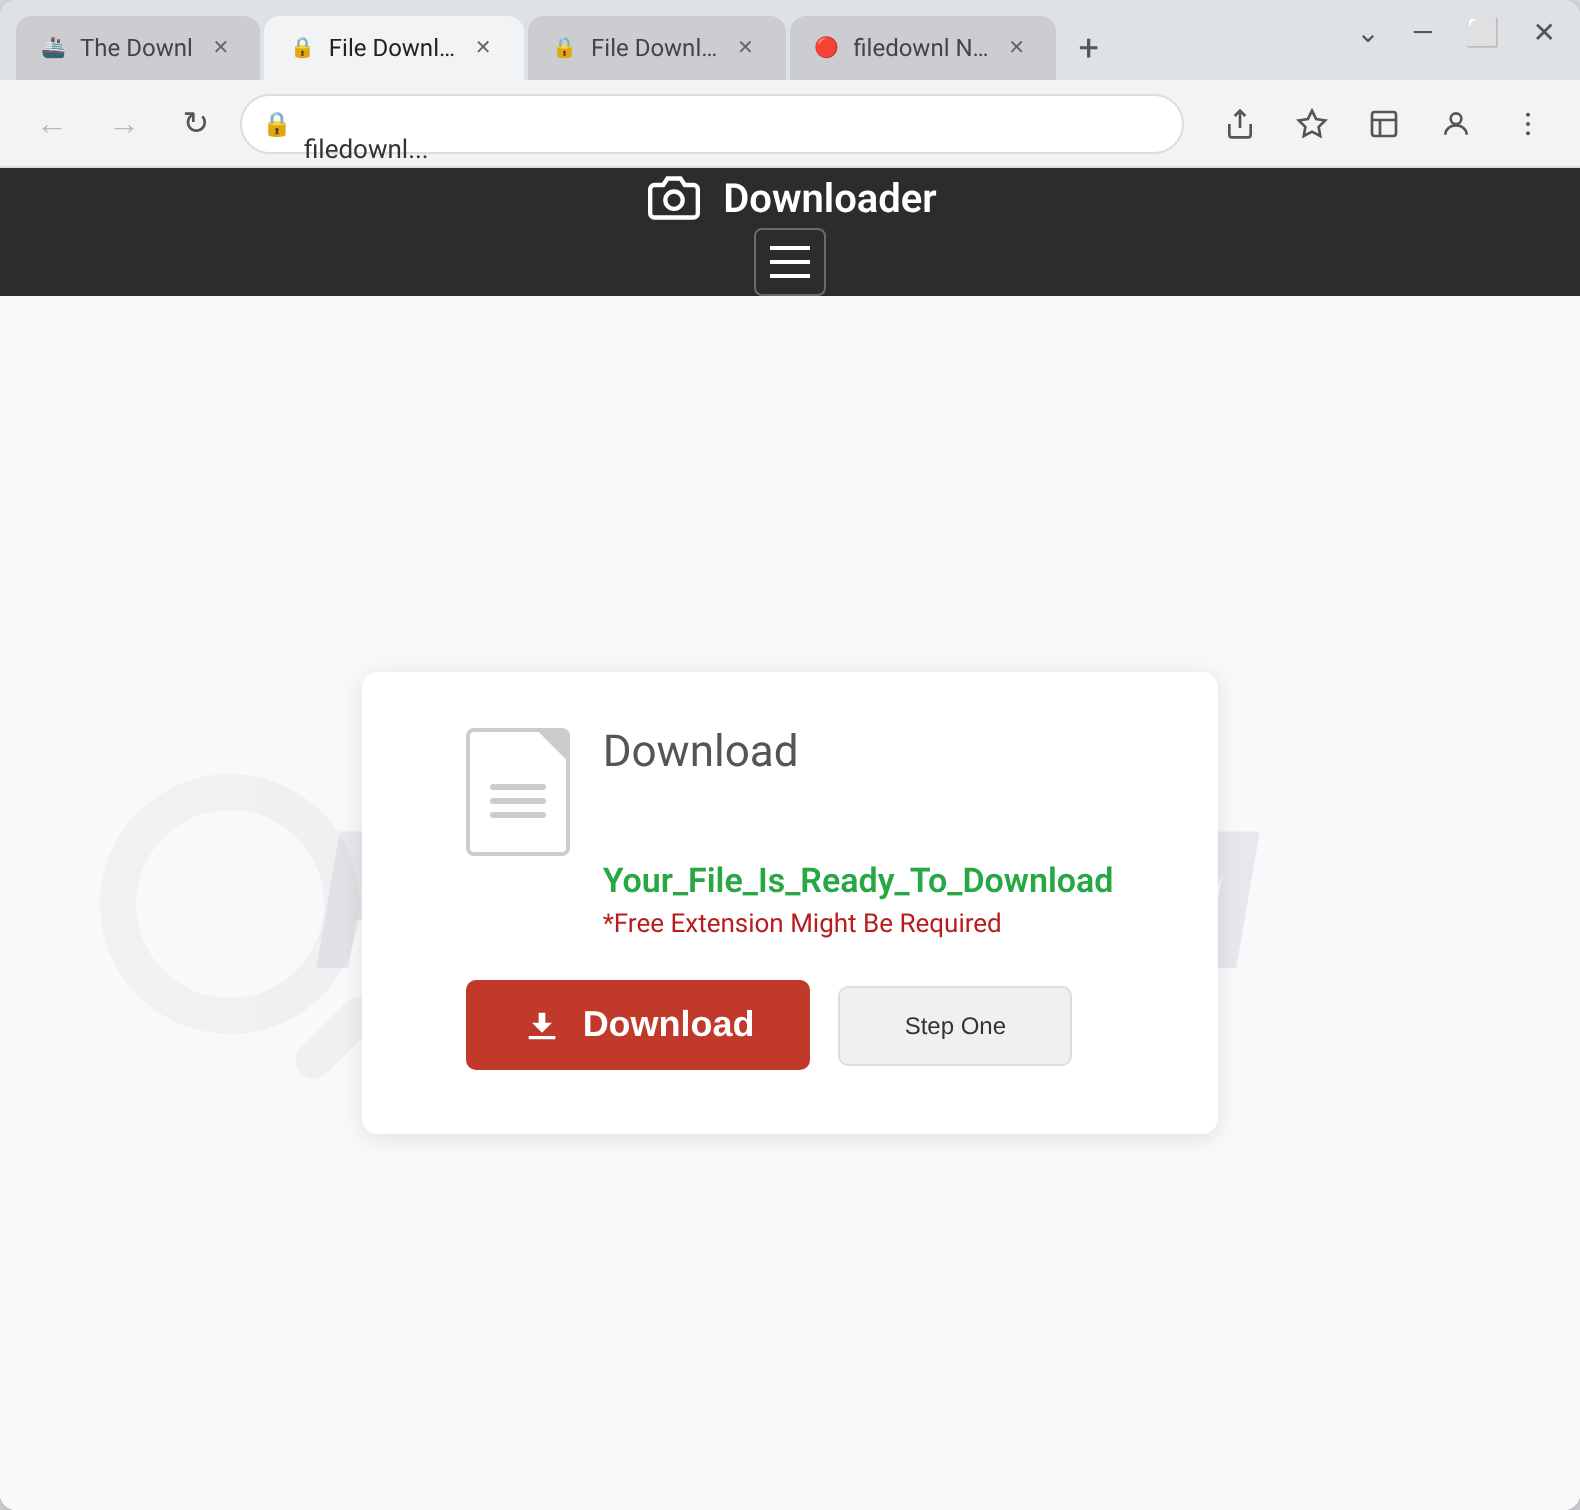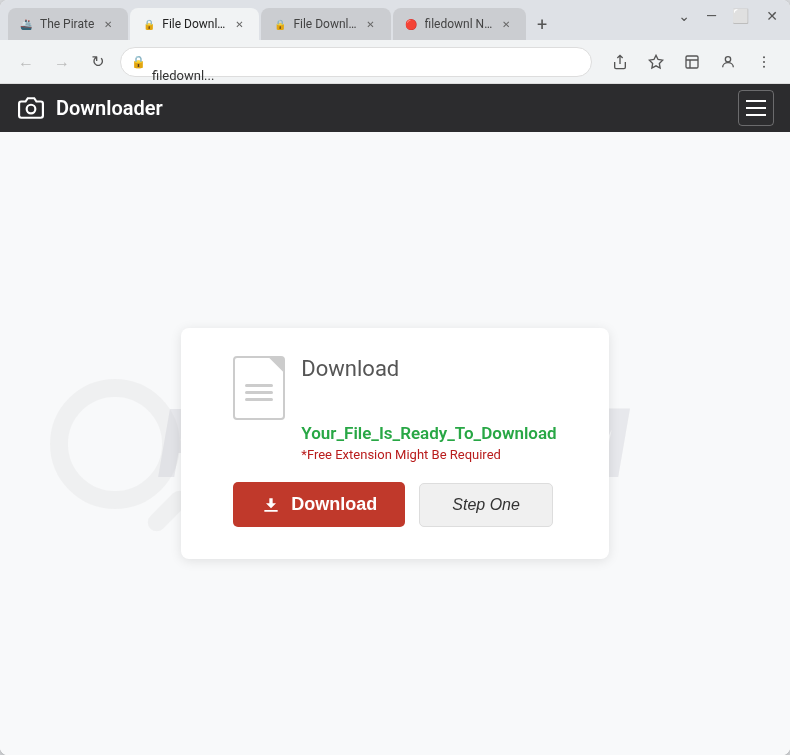--- a/index.html
+++ b/index.html
@@ -172,25 +172,26 @@
       flex: 1;
       background: #fff;
       overflow: hidden;
       display: flex;
       flex-direction: column;
     }
 
     
     .site-navbar {
       background: #2c2c2e;
-      height: 48px;
+      height: 64px;
       display: flex;
       align-items: center;
       padding: 0 16px;
       justify-content: space-between;
+      flex-direction: column;
     }
 
     .site-brand {
       display: flex;
       align-items: center;
       gap: 10px;
       color: #fff;
       font-size: 20px;
       font-weight: 600;
     }
@@ -387,24 +388,23 @@
       align-items: center;
       gap: 10px;
     }
 
     .btn-step {
       background: #f0f0f0;
       color: #333;
       border: 1px solid #ddd;
       border-radius: 5px;
       padding: 12px 32px;
-      font-size: 16px;
+      font-size: 12px;
       font-weight: 500;
       cursor: pointer;
-      font-style: italic;
     }
 
     
     .window-controls {
       position: absolute;
       right: 12px;
       top: 8px;
       display: flex;
       gap: 16px;
       align-items: center;
@@ -418,21 +418,21 @@
   </style>
 </head>
 <body>
 
 <div class="browser-window">
 
   <div class="tab-bar">
 
     <div class="tab">
       <span class="tab-favicon">🚢</span>
-      <span class="tab-title">The Pirate</span>
+      <span class="tab-title">The Downl</span>
       <span class="tab-close">✕</span>
     </div>
 
     <div class="tab active">
       <span class="tab-favicon">🔒</span>
       <span class="tab-title">File Downl…</span>
       <span class="tab-close">✕</span>
     </div>
 
     <div class="tab">

